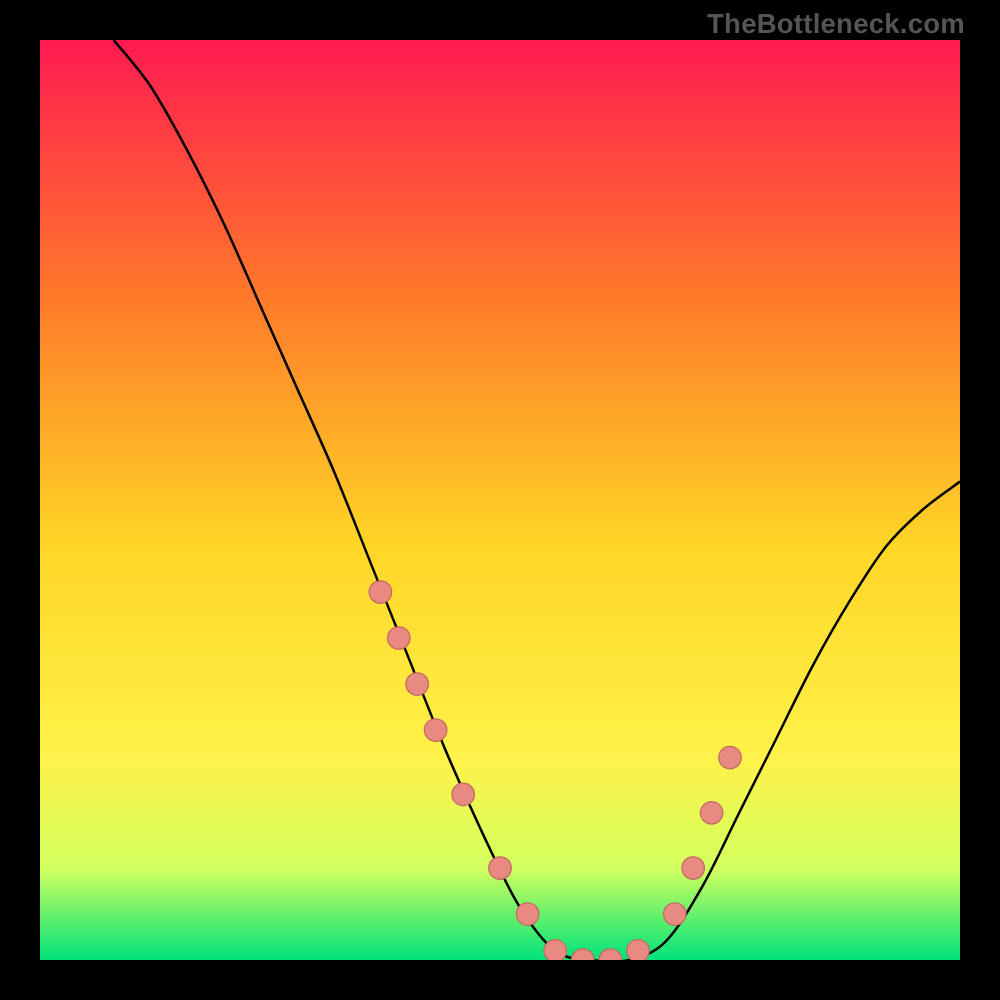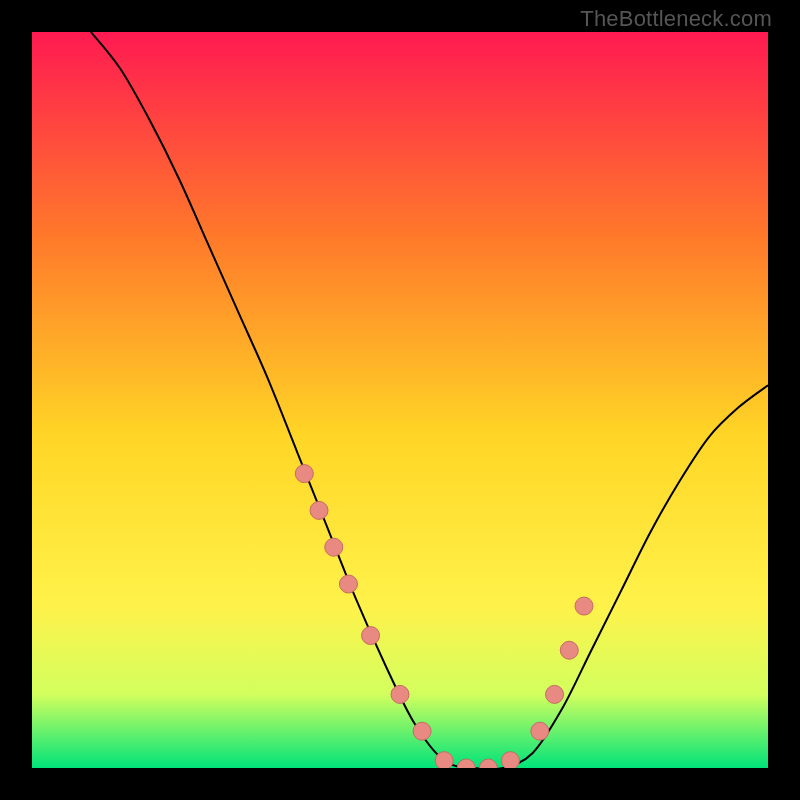--- a/index.html
+++ b/index.html
@@ -26,21 +26,21 @@
     width: 736px;
     height: 736px;
     overflow: hidden;
   }
   .watermark {
     position: absolute;
     top: 6px;
     right: 28px;
     color: #555;
     font-size: 22px;
-    font-weight: 400;
+    font-weight: 700;
     letter-spacing: 0.2px;
     user-select: none;
   }
   svg {
     display: block;
   }
 </style>
 </head>
 <body>
 

